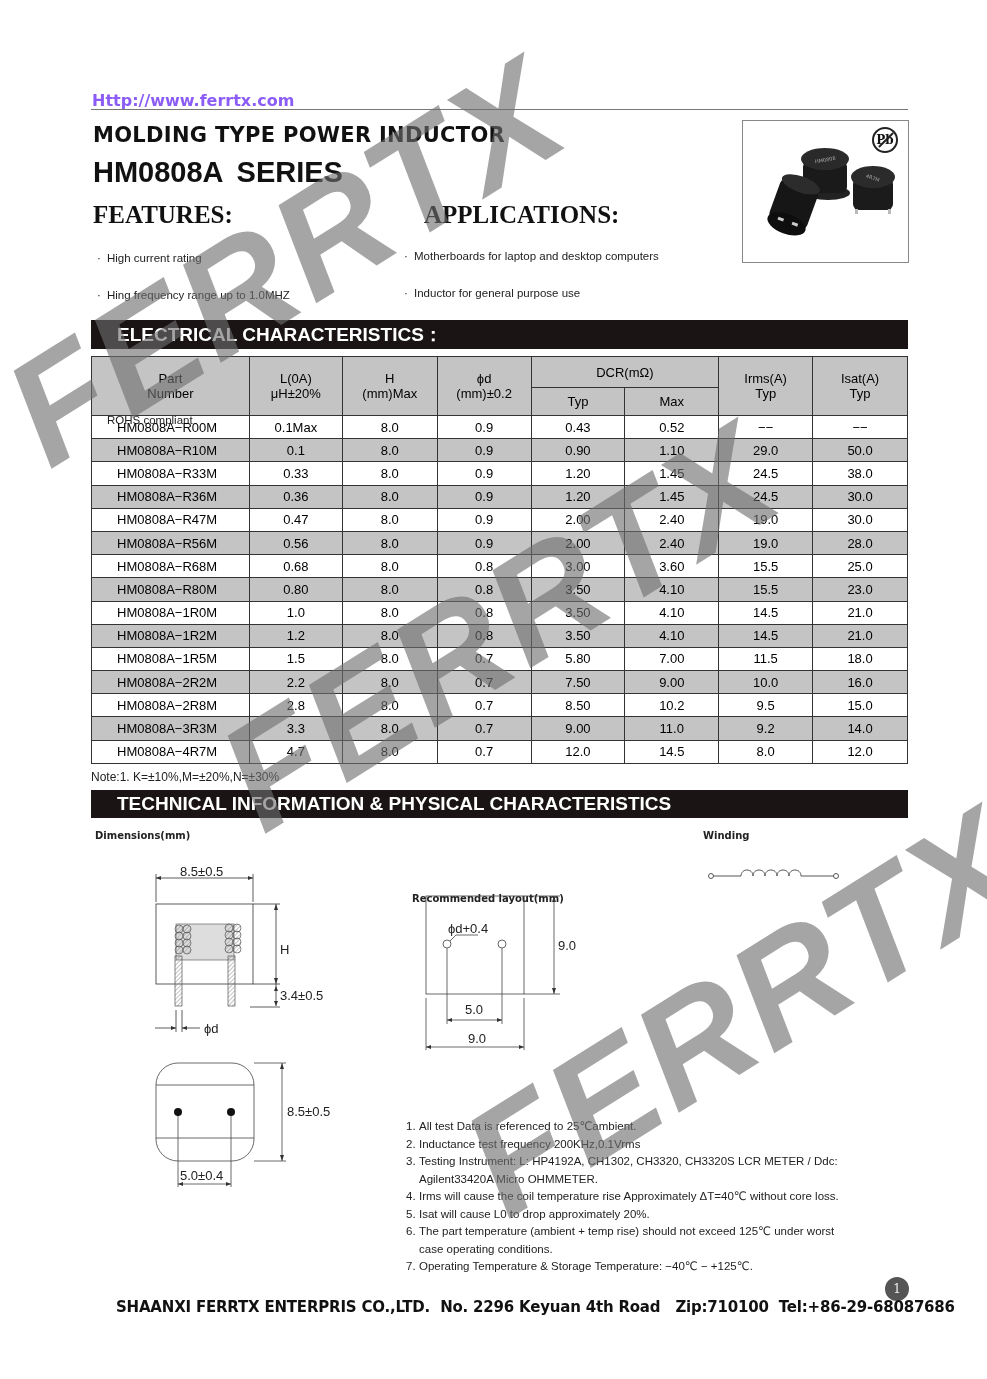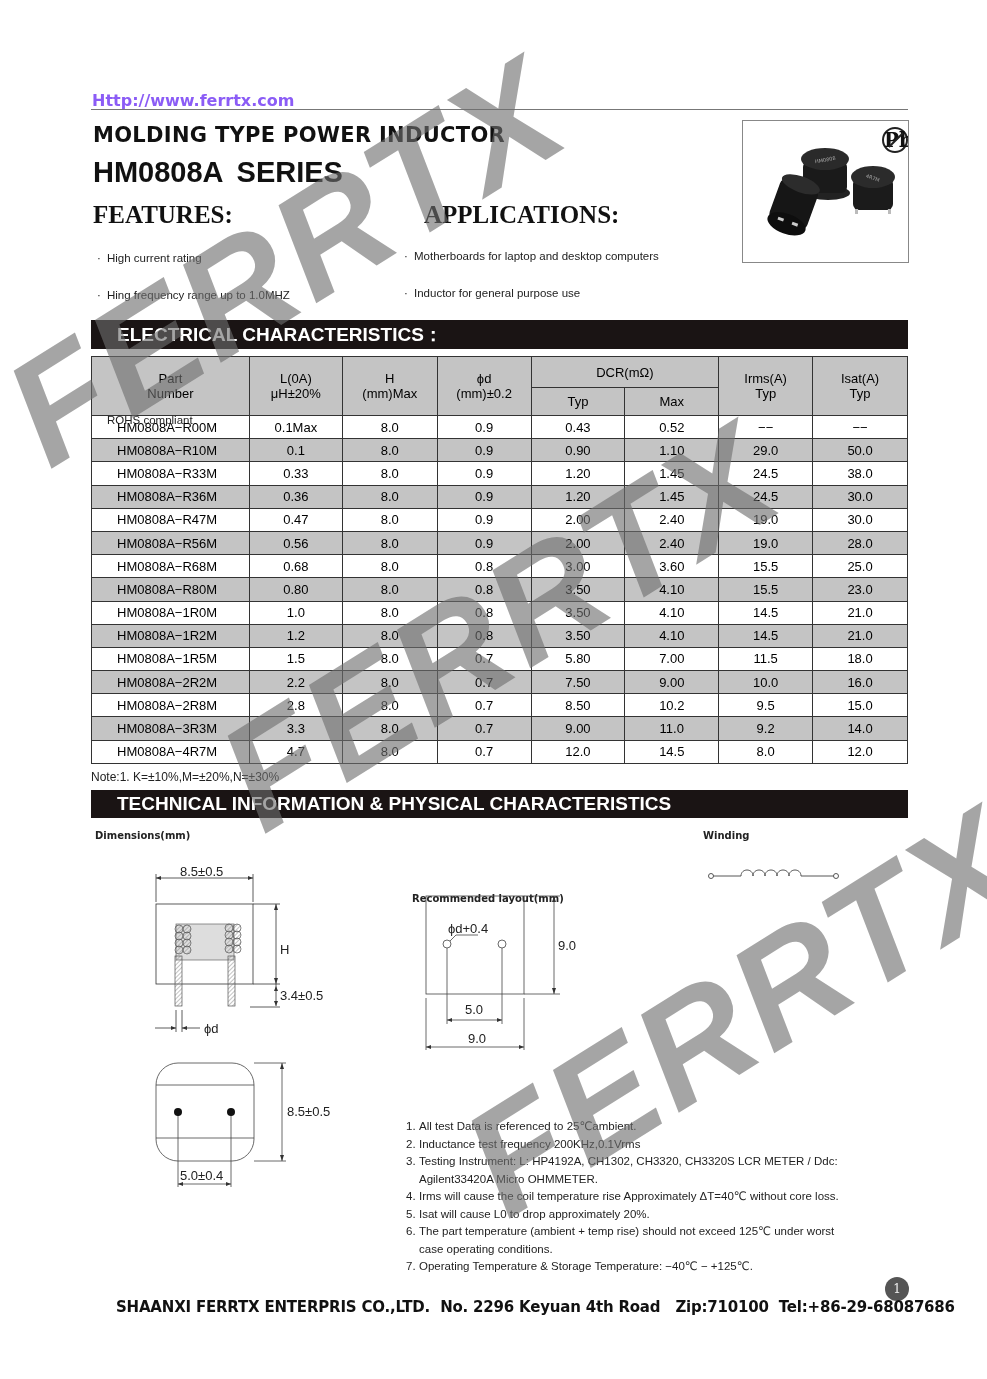--- a/index.html
+++ b/index.html
@@ -18,21 +18,21 @@
   .feat-h { left: 93px; top: 201px; }
   .app-h { left: 400px; top: 201px; margin-left: 24px; }
 
   .blist { font-size: 11.5px; line-height: 13.3px; color: #222; list-style: none; }
   .blist li { position: relative; padding-left: 13px; margin-top: 24px; }
   .blist li::before { content: "·"; position: absolute; left: 3px; top: 0; }
   .feat-list { left: 94px; top: 228px; width: 250px; }
   .app-list { left: 401px; top: 226px; width: 285px; }
 
   .photo-box { left: 742px; top: 120px; width: 167px; height: 143px; border: 1px solid #888; background: #fff; overflow: hidden; }
-  .pb-badge { position: absolute; right: 0; top: 6px; width: 26px; height: 26px; border: 2px solid #222; border-radius: 50%; font-weight: bold; font-size: 20px; line-height: 22px; text-align: center; font-family: "DejaVu Serif", serif; }
+  .pb-badge { position: absolute; right: 10px; top: 6px; width: 26px; height: 26px; border: 2px solid #222; border-radius: 50%; font-weight: bold; font-size: 12px; line-height: 22px; text-align: center; font-family: "DejaVu Serif", serif; }
   .pb-badge::after { content: ""; position: absolute; left: 2px; top: 10px; width: 20px; height: 2px; background: #222; transform: rotate(-45deg); }
 
   .bar { left: 91px; width: 817px; background: #1a1414; color: #fff; font-family: "Liberation Sans", sans-serif; font-weight: bold; font-size: 19px; padding-left: 26px; }
   .bar1 { top: 320px; height: 29px; line-height: 29px; }
   .bar2 { top: 790px; height: 28px; line-height: 28px; }
 
   table.ec { position: absolute; left: 91px; top: 356px; width: 817px; border-collapse: collapse; font-size: 13px; color: #000000; }
   table.ec th, table.ec td { border: 1px solid #333; text-align: center; font-weight: normal; }
   table.ec th { background: #c4c4c4; line-height: 15px; }
   table.ec td { height: 23.2px; line-height: 21px; }

